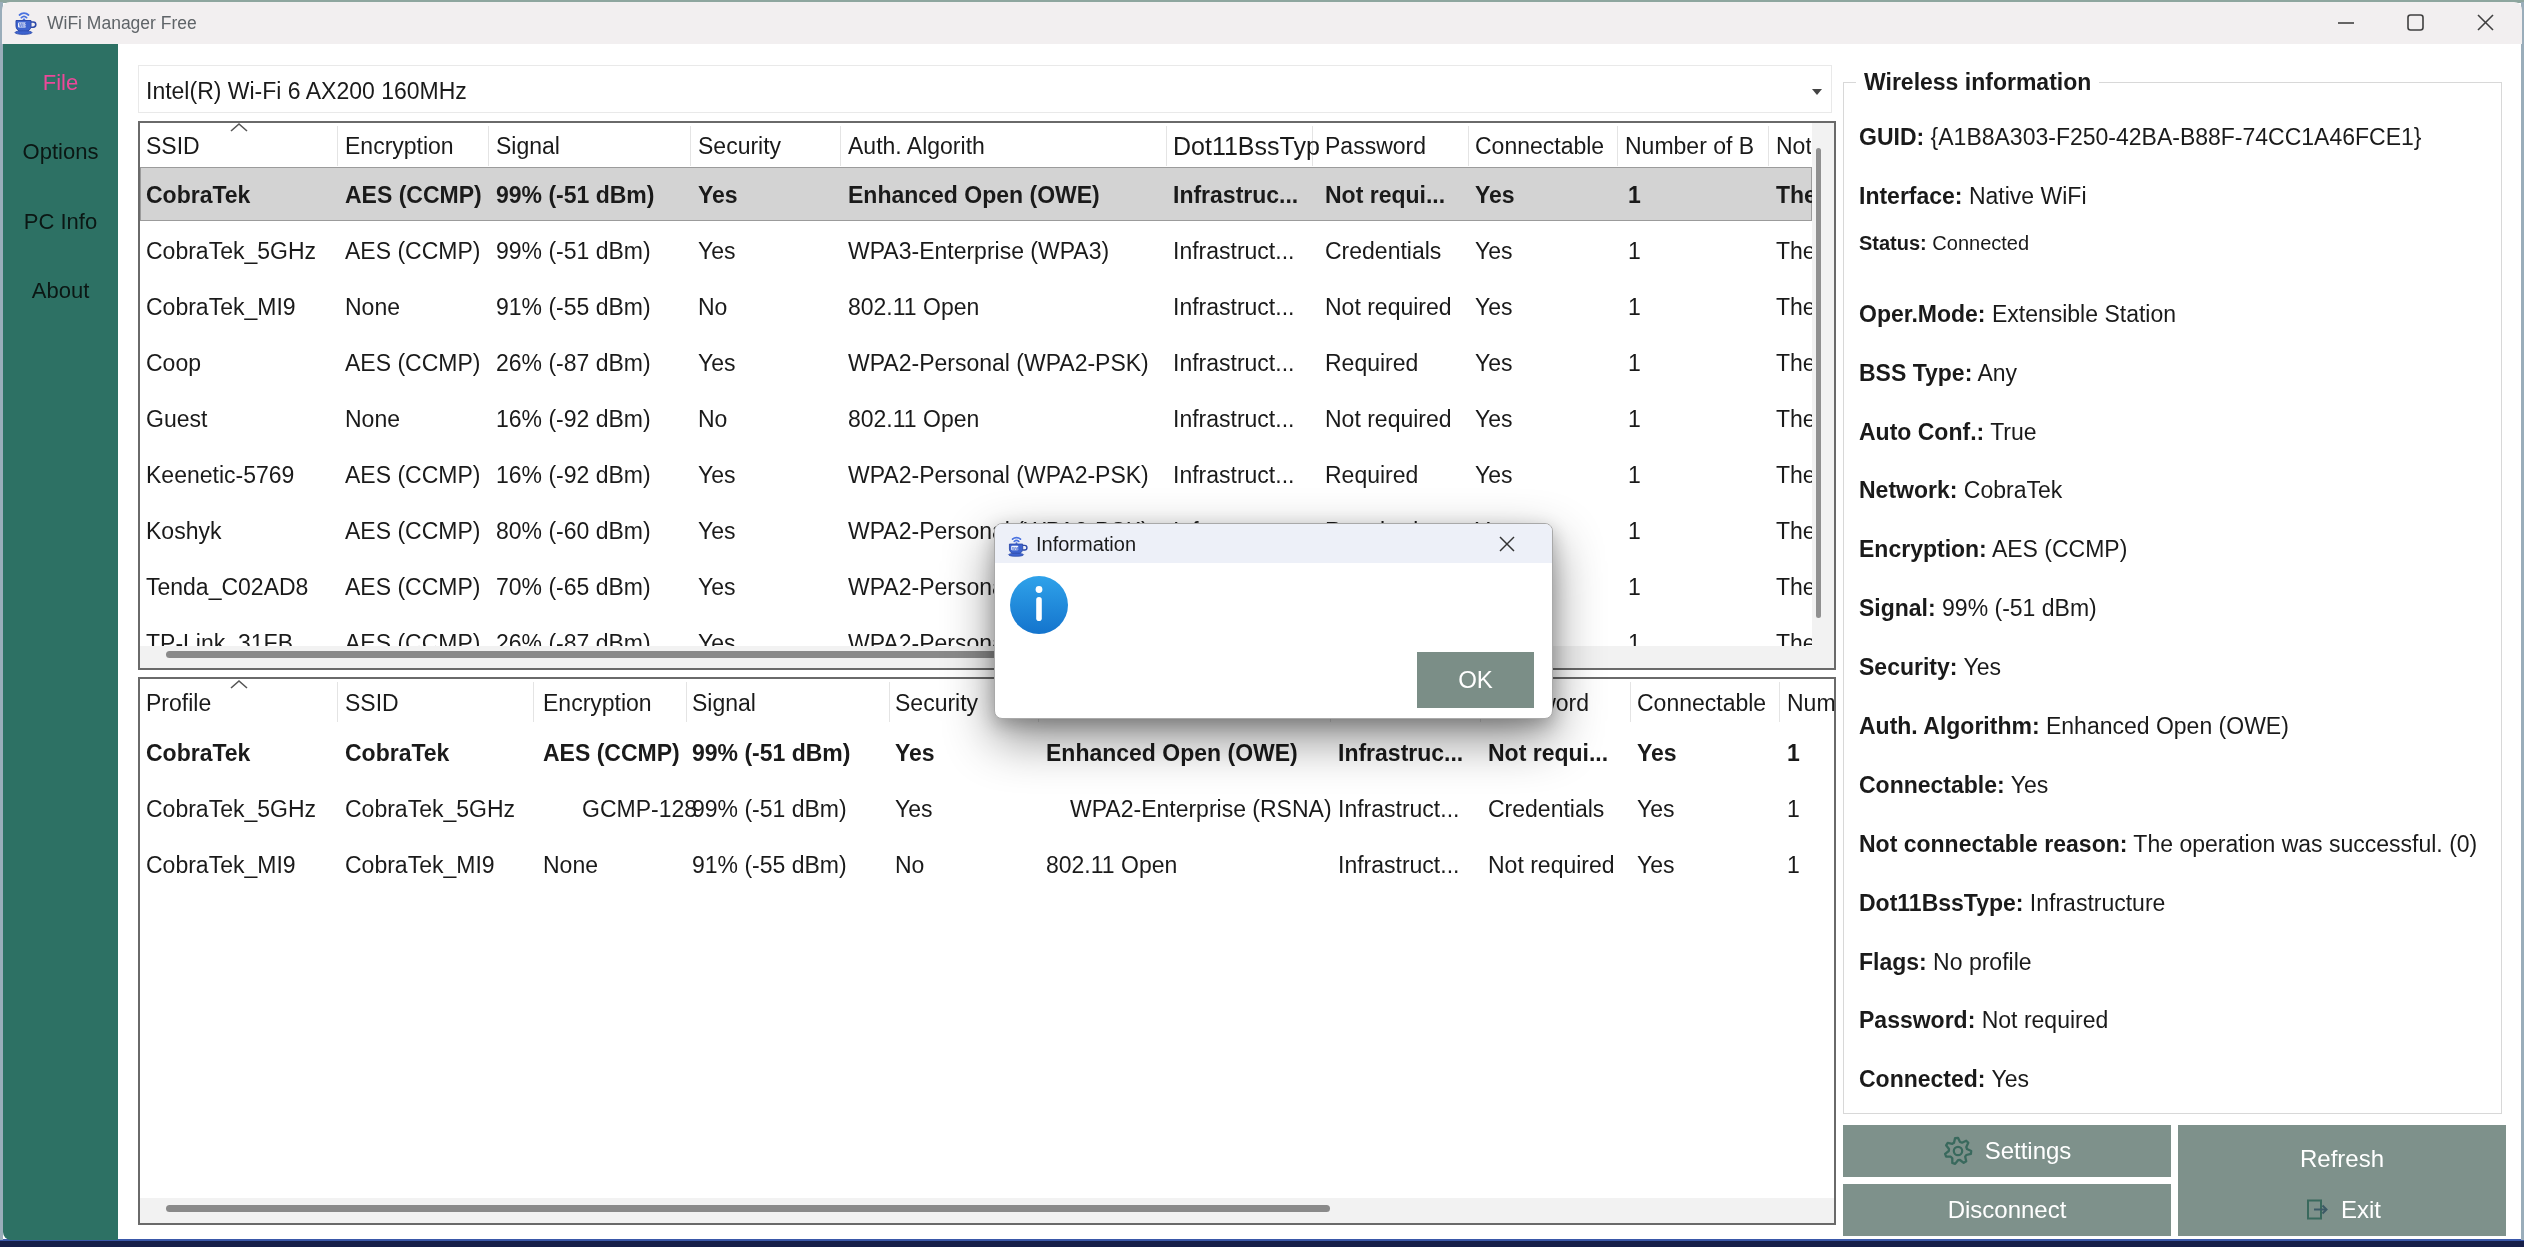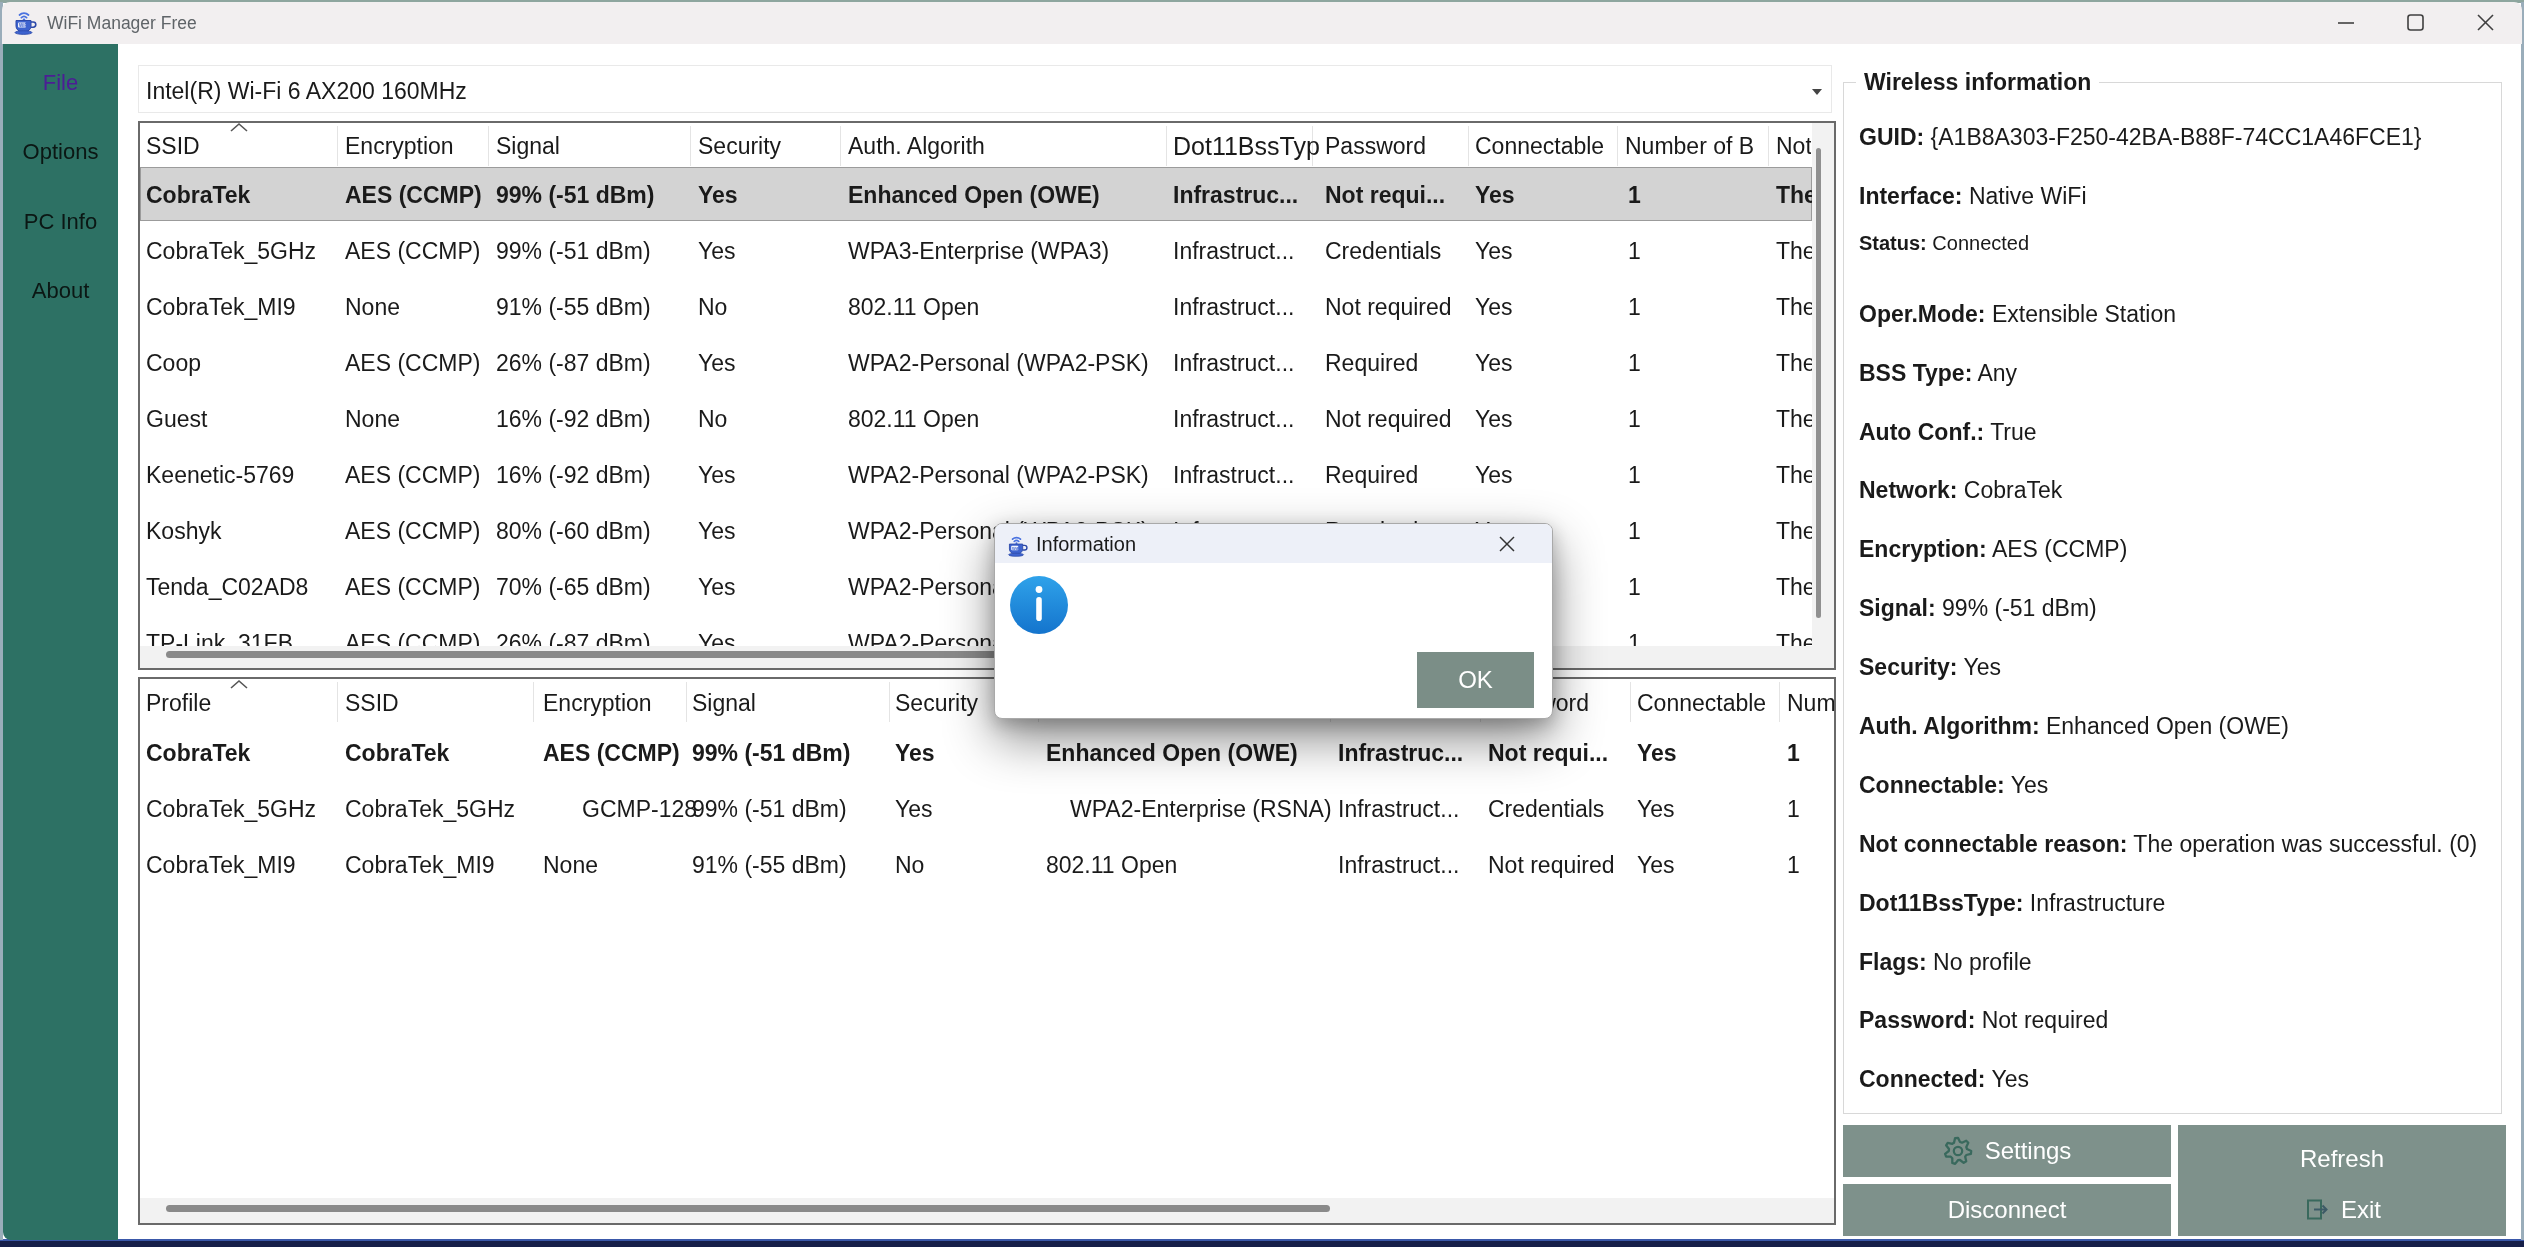--- a/index.html
+++ b/index.html
@@ -26,21 +26,21 @@
 <div class="t" style="left:47px;top:8px;font-size:17.5px;line-height:30px;color:#5f6468;white-space:nowrap;">WiFi Manager Free</div>
 <svg style="position:absolute;left:2330px;top:12px;" width="180" height="22" viewBox="0 0 180 22">
     <g stroke="#404040" stroke-width="1.6" fill="none">
       <line x1="8" y1="11" x2="24" y2="11"></line>
       <rect x="78" y="3" width="15" height="15" rx="2.5"></rect>
       <line x1="148" y1="3" x2="163" y2="18"></line>
       <line x1="163" y1="3" x2="148" y2="18"></line>
     </g>
   </svg>
 <div style="position:absolute;left:3px;top:44px;width:115px;height:1196px;background:#2d7164;border-bottom-left-radius:8px;"></div>
-<div class="t" style="left:3px;top:68px;width:115px;text-align:center;font-size:22px;line-height:30px;color:#4c1d95;">File</div>
+<div class="t" style="left:3px;top:68px;width:115px;text-align:center;font-size:22px;line-height:30px;color:#ec4899;">File</div>
 <div class="t" style="left:3px;top:137px;width:115px;text-align:center;font-size:22px;line-height:30px;color:#0b1714;">Options</div>
 <div class="t" style="left:3px;top:207px;width:115px;text-align:center;font-size:22px;line-height:30px;color:#0b1714;">PC Info</div>
 <div class="t" style="left:3px;top:276px;width:115px;text-align:center;font-size:22px;line-height:30px;color:#0b1714;">About</div>
 <div style="position:absolute;left:138px;top:65px;width:1694px;height:48px;border:1px solid #e9e9e9;"></div>
 <div class="t" style="left:146px;top:76px;font-size:23px;line-height:30px;white-space:nowrap;">Intel(R) Wi-Fi 6 AX200 160MHz</div>
 <div style="position:absolute;left:1812px;top:89px;width:0;height:0;border-left:5px solid transparent;border-right:5px solid transparent;border-top:6px solid #444;"></div>
 <div style="position:absolute;left:138px;top:121px;width:1698px;height:549px;border:2px solid #6a6a6a;background:#fff;"></div>
 <div style="position:absolute;left:337px;top:126px;width:1px;height:40px;background:#e4e4e4;"></div>
 <div style="position:absolute;left:488px;top:126px;width:1px;height:40px;background:#e4e4e4;"></div>
 <div style="position:absolute;left:690px;top:126px;width:1px;height:40px;background:#e4e4e4;"></div>

